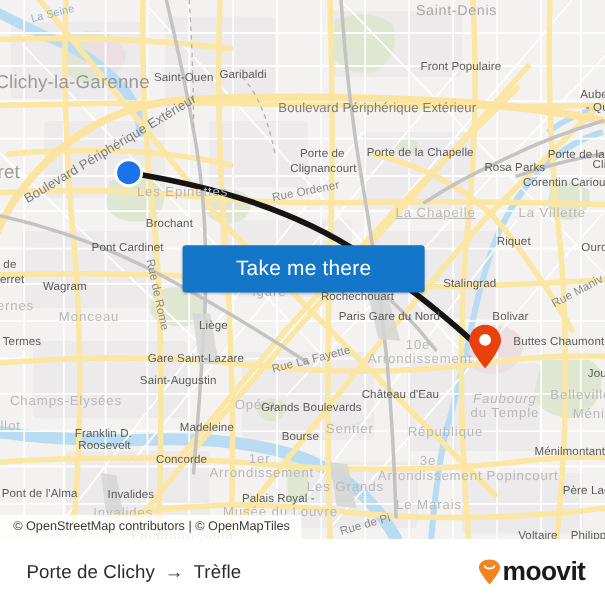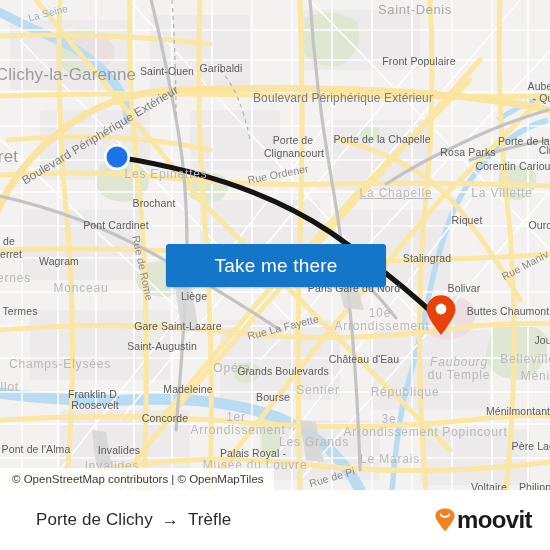--- a/index.html
+++ b/index.html
@@ -64,21 +64,20 @@
     color: #ffffff;
     font-size: 19px;
     font-family: "Liberation Sans", sans-serif;
     letter-spacing: .2px;
     cursor: pointer;
     box-shadow: 0 1px 2px rgba(0,0,0,.20);
     display: flex;
     align-items: center;
     justify-content: center;
     padding: 0;
-    margin-top: 21px;
   }
 
   
   #attribution {
     position: absolute;
     left: 0;
     top: 468px;
     height: 22px;
     padding: 0 10px 0 12px;
     background: rgba(255,255,255,.80);
@@ -94,21 +93,21 @@
   #footer {
     position: absolute;
     left: 0;
     top: 490px;
     width: 550px;
     height: 60px;
     background: #ffffff;
     display: flex;
     align-items: center;
     justify-content: space-between;
-    padding: 0 18px 0 36px;
+    padding: 0 18px 0 24px;
     box-sizing: border-box;
   }
   #trip-summary {
     display: flex;
     align-items: center;
     font-size: 17px;
     color: #2b2b2b;
     letter-spacing: .1px;
   }
   #trip-summary .arrow {

